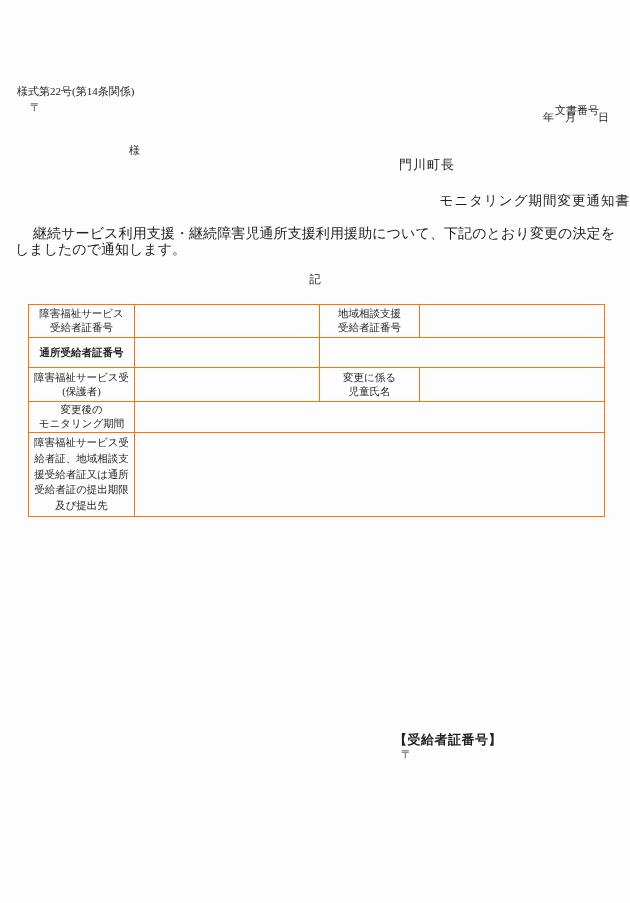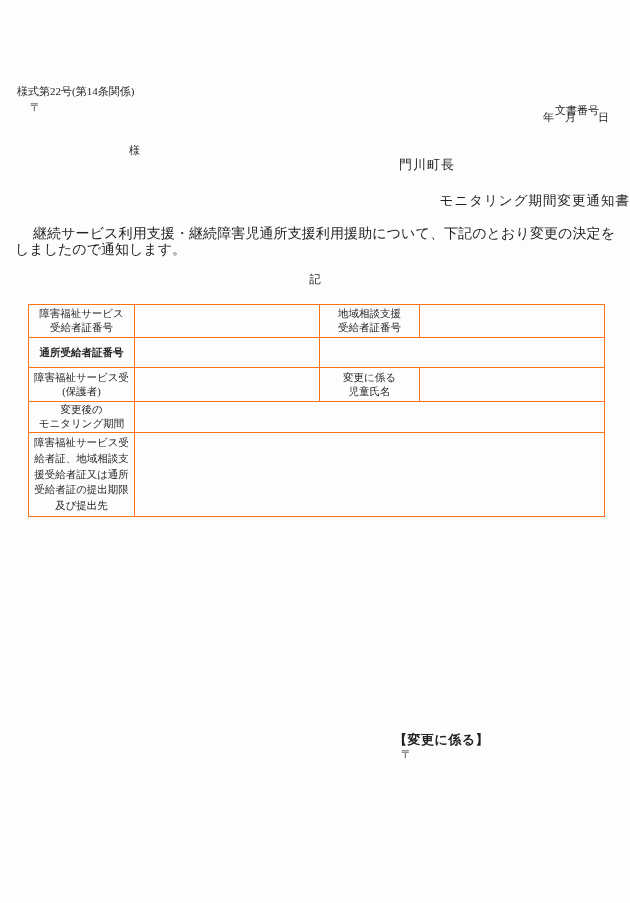--- a/index.html
+++ b/index.html
@@ -105,17 +105,17 @@
         <td class="label">障害福祉サービス受
 給者証、地域相談支
 援受給者証又は通所
 受給者証の提出期限
 及び提出先</td>
         <td colspan="3"></td>
       </tr>
     </tbody>
   </table>
 
-  <div class="abs contact-heading">【変更に係る】</div>
+  <div class="abs contact-heading">【受給者証番号】</div>
 
   <div class="abs postal-bottom">〒</div>
 
 </div>
 
 </body></html>

